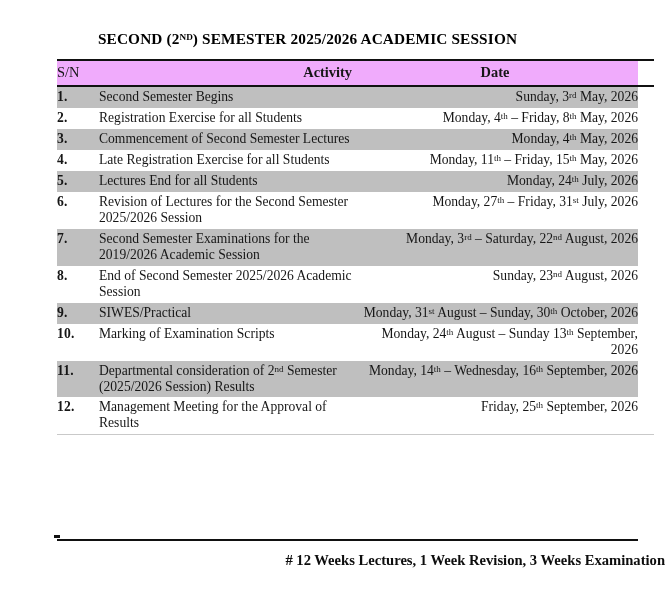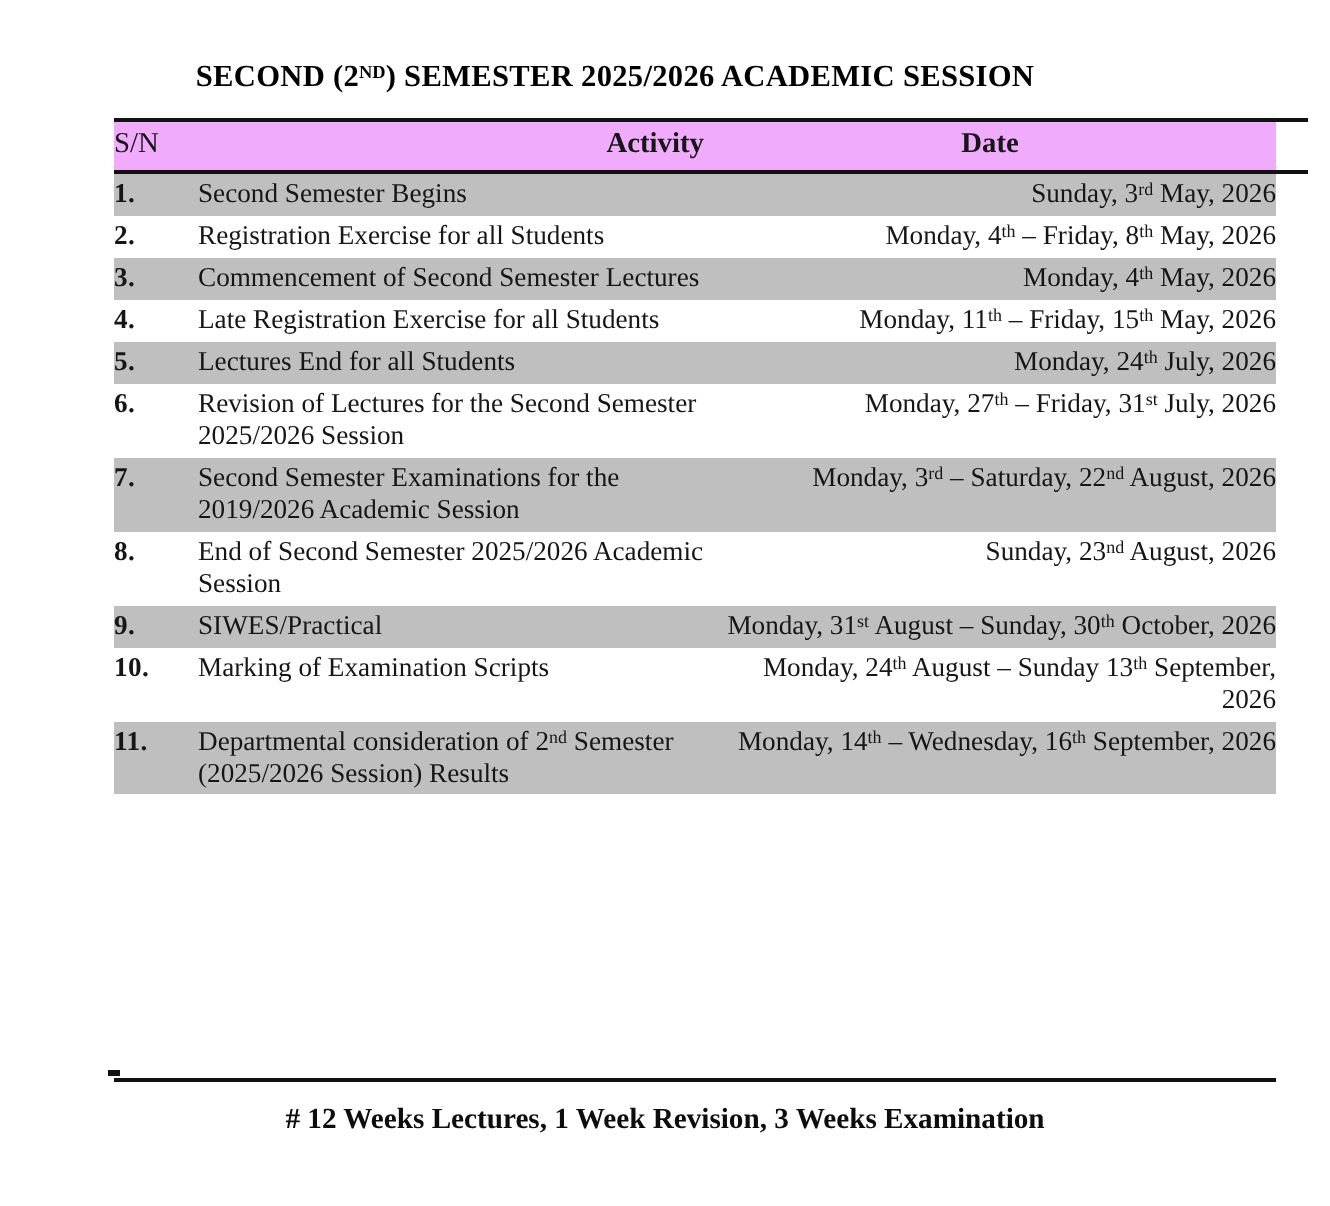--- a/index.html
+++ b/index.html
@@ -144,21 +144,21 @@
     height: 3px;
     background: #111111;
   }
 
   
   .footer-note {
     position: absolute;
     left: 0;
     top: 552px;
     width: 665px;
-    text-align: center;
+    text-align: right;
     font-weight: bold;
     font-size: 14.6px;
     color: #0d0d0d;
     white-space: nowrap;
   }
 </style>
 </head>
 <body>
 
 <div class="page">
@@ -242,20 +242,26 @@
           <td class="t-act"><span>Marking of Examination Scripts</span></td>
           <td class="t-date"><span>Monday, 24</span><sup>th</sup><span> August – Sunday 13</span><sup>th</sup><span> September, 2026</span></td>
           <td class="t-pad"></td>
         </tr>
         <tr class="shaded">
           <td class="t-sn">11.</td>
           <td class="t-act"><span>Departmental consideration of 2</span><sup>nd</sup><span> Semester (2025/2026 Session) Results</span></td>
           <td class="t-date"><span>Monday, 14</span><sup>th</sup><span> – Wednesday, 16</span><sup>th</sup><span> September, 2026</span></td>
           <td class="t-pad"></td>
         </tr>
+        <tr class="plain last-row">
+          <td class="t-sn">12.</td>
+          <td class="t-act"><span>Management Meeting for the Approval of Results</span></td>
+          <td class="t-date"><span>Friday, 25</span><sup>th</sup><span> September, 2026</span></td>
+          <td class="t-pad"></td>
+        </tr>
       </tbody>
   </table>
 
   <div class="bottom-tick"></div>
   <div class="bottom-rule"></div>
 
   <div class="footer-note"># 12 Weeks Lectures, 1 Week Revision, 3 Weeks Examination</div>
 
 </div>
 

